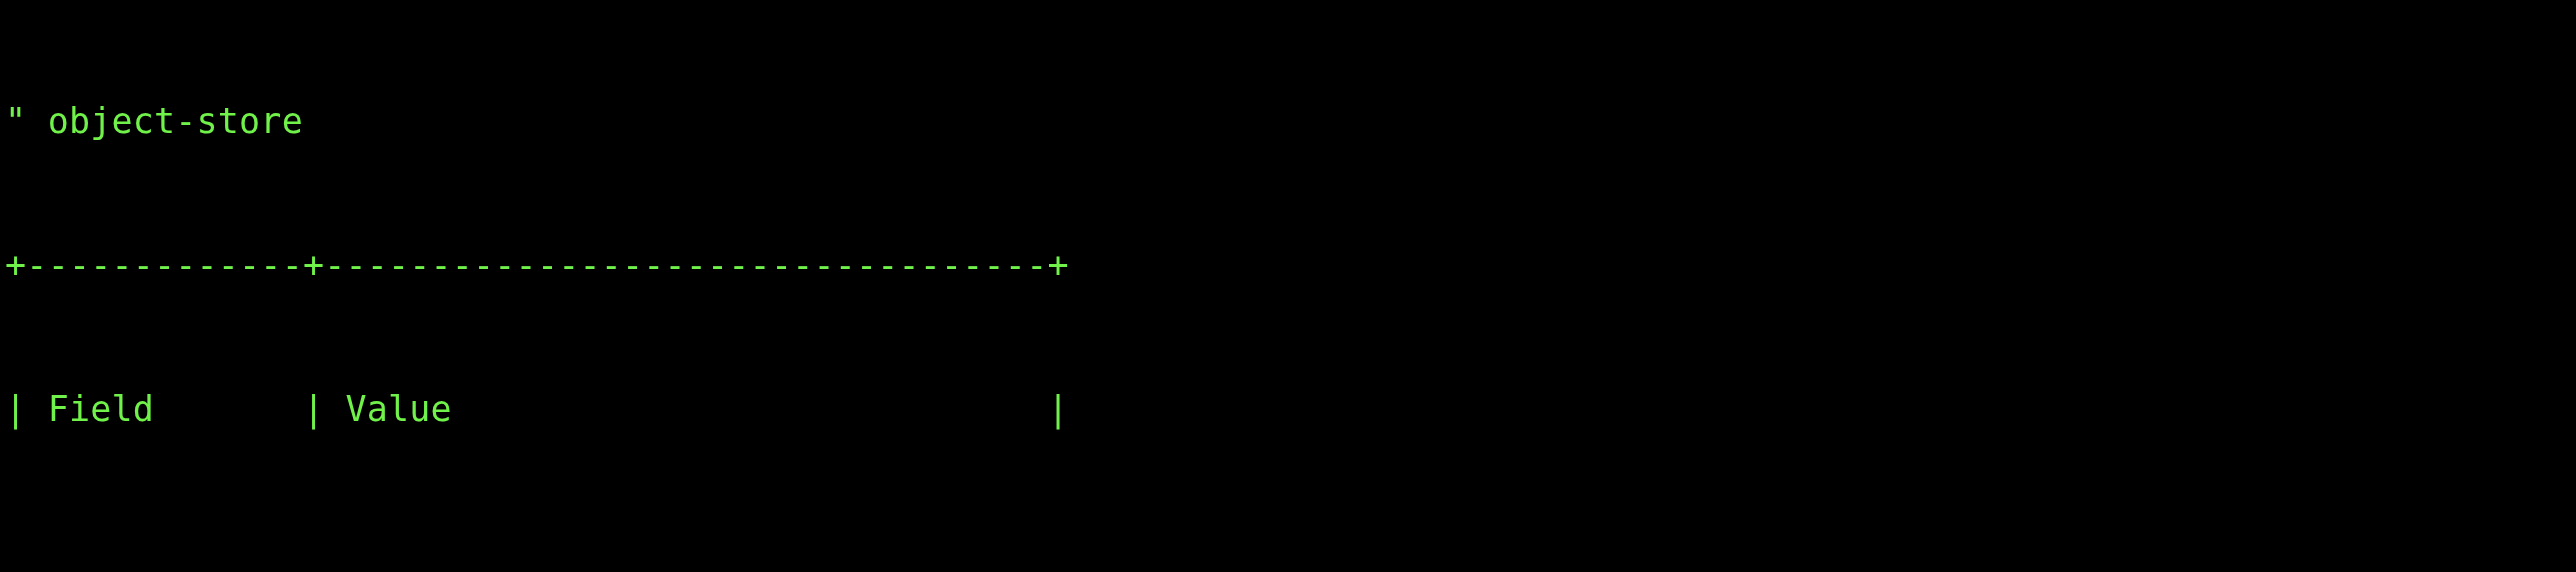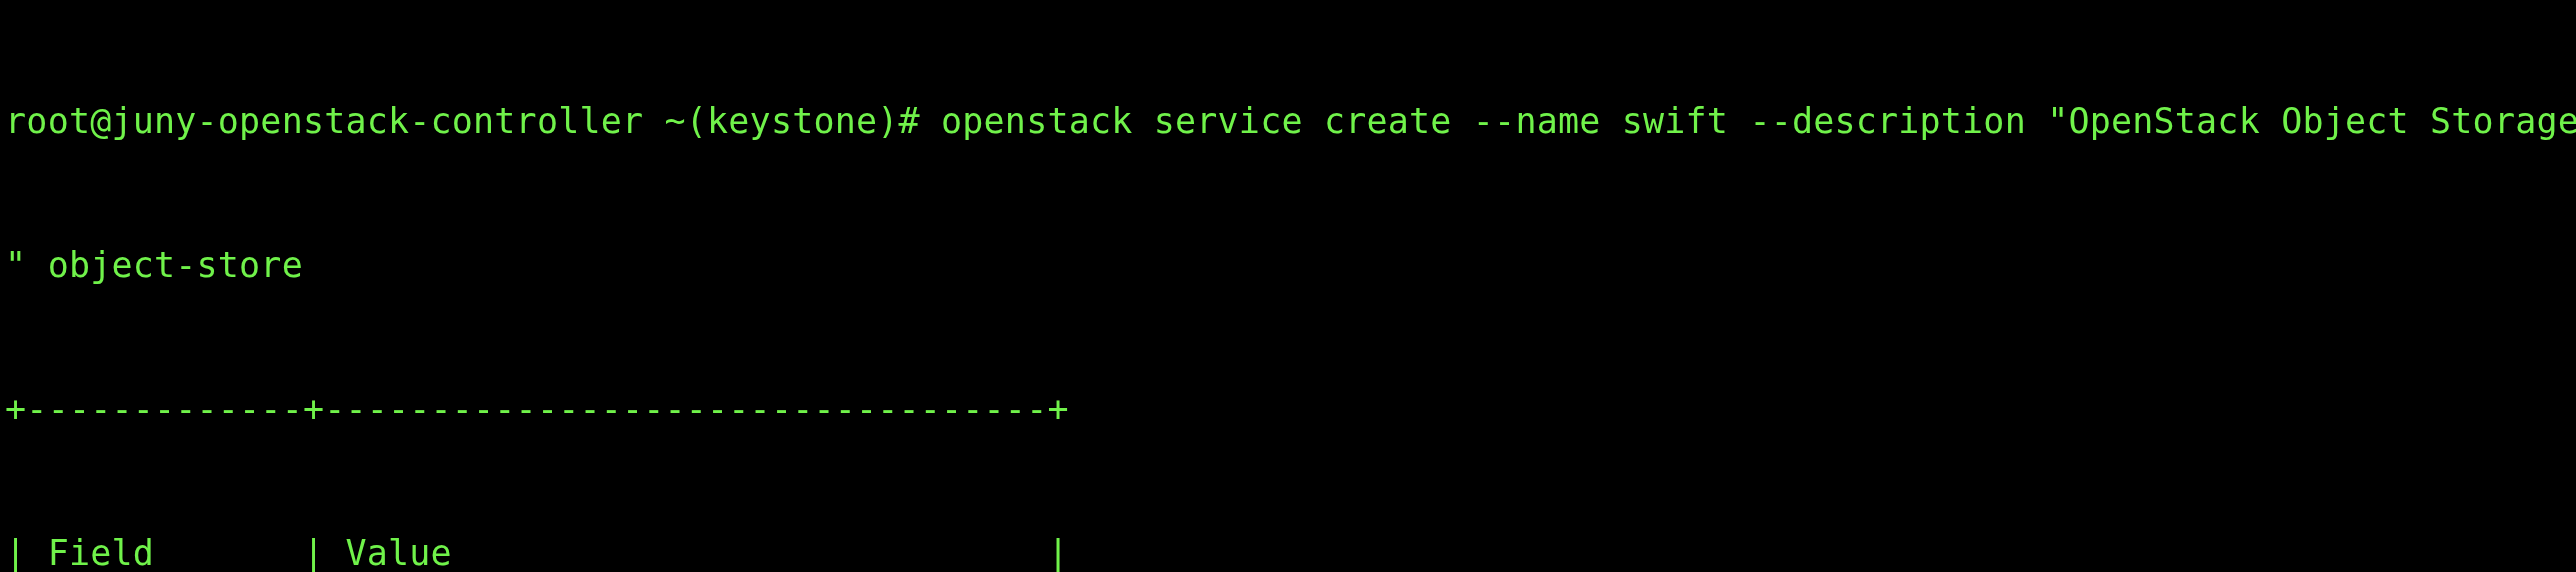--- a/index.html
+++ b/index.html
@@ -28,21 +28,20 @@
   }
   .line {
     height: 48px;
     white-space: pre;
   }
 </style>
 </head>
 <body>
 
 <div class="terminal">
-  <div class="line">root@juny-openstack-controller ~(keystone)# openstack service create --name swift --description "OpenStack Object Storage</div>
   <div class="line">" object-store</div>
   <div class="line">+-------------+----------------------------------+</div>
   <div class="line">| Field       | Value                            |</div>
   
   
   
   
   
   
   

